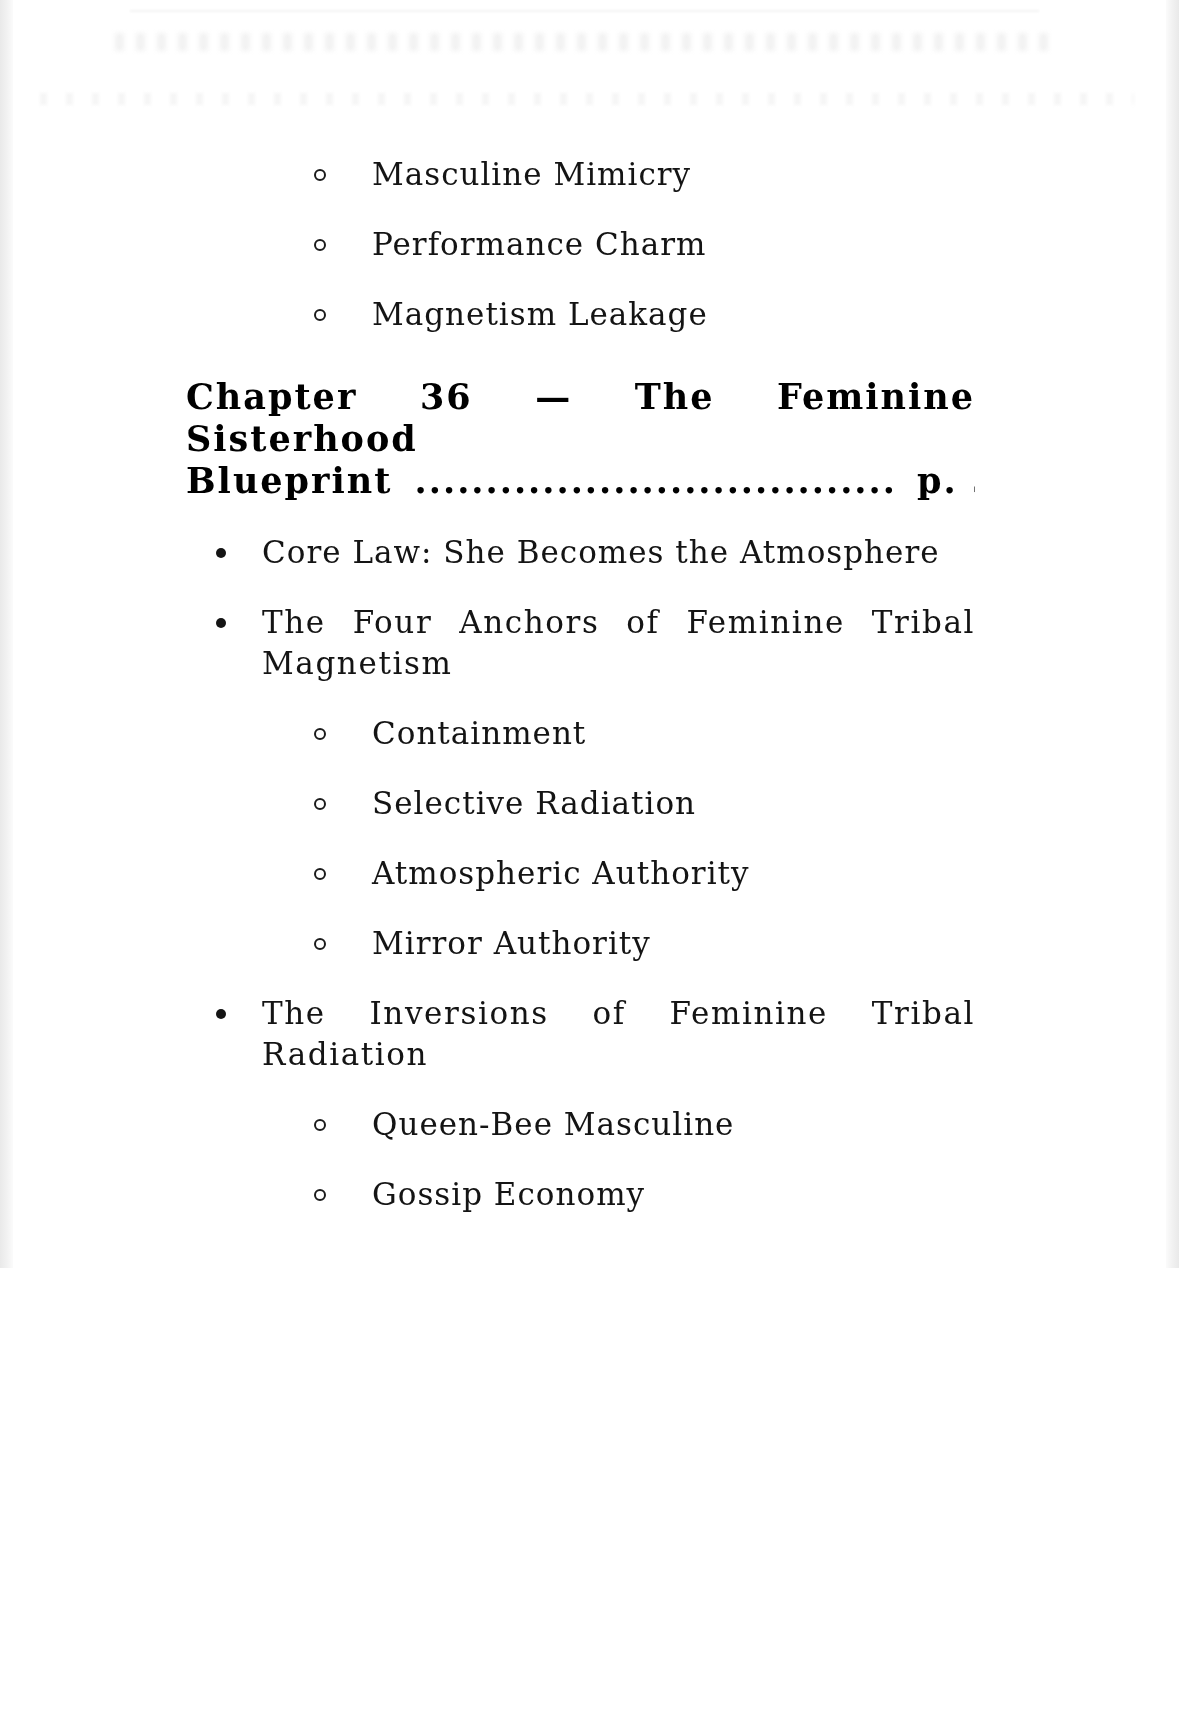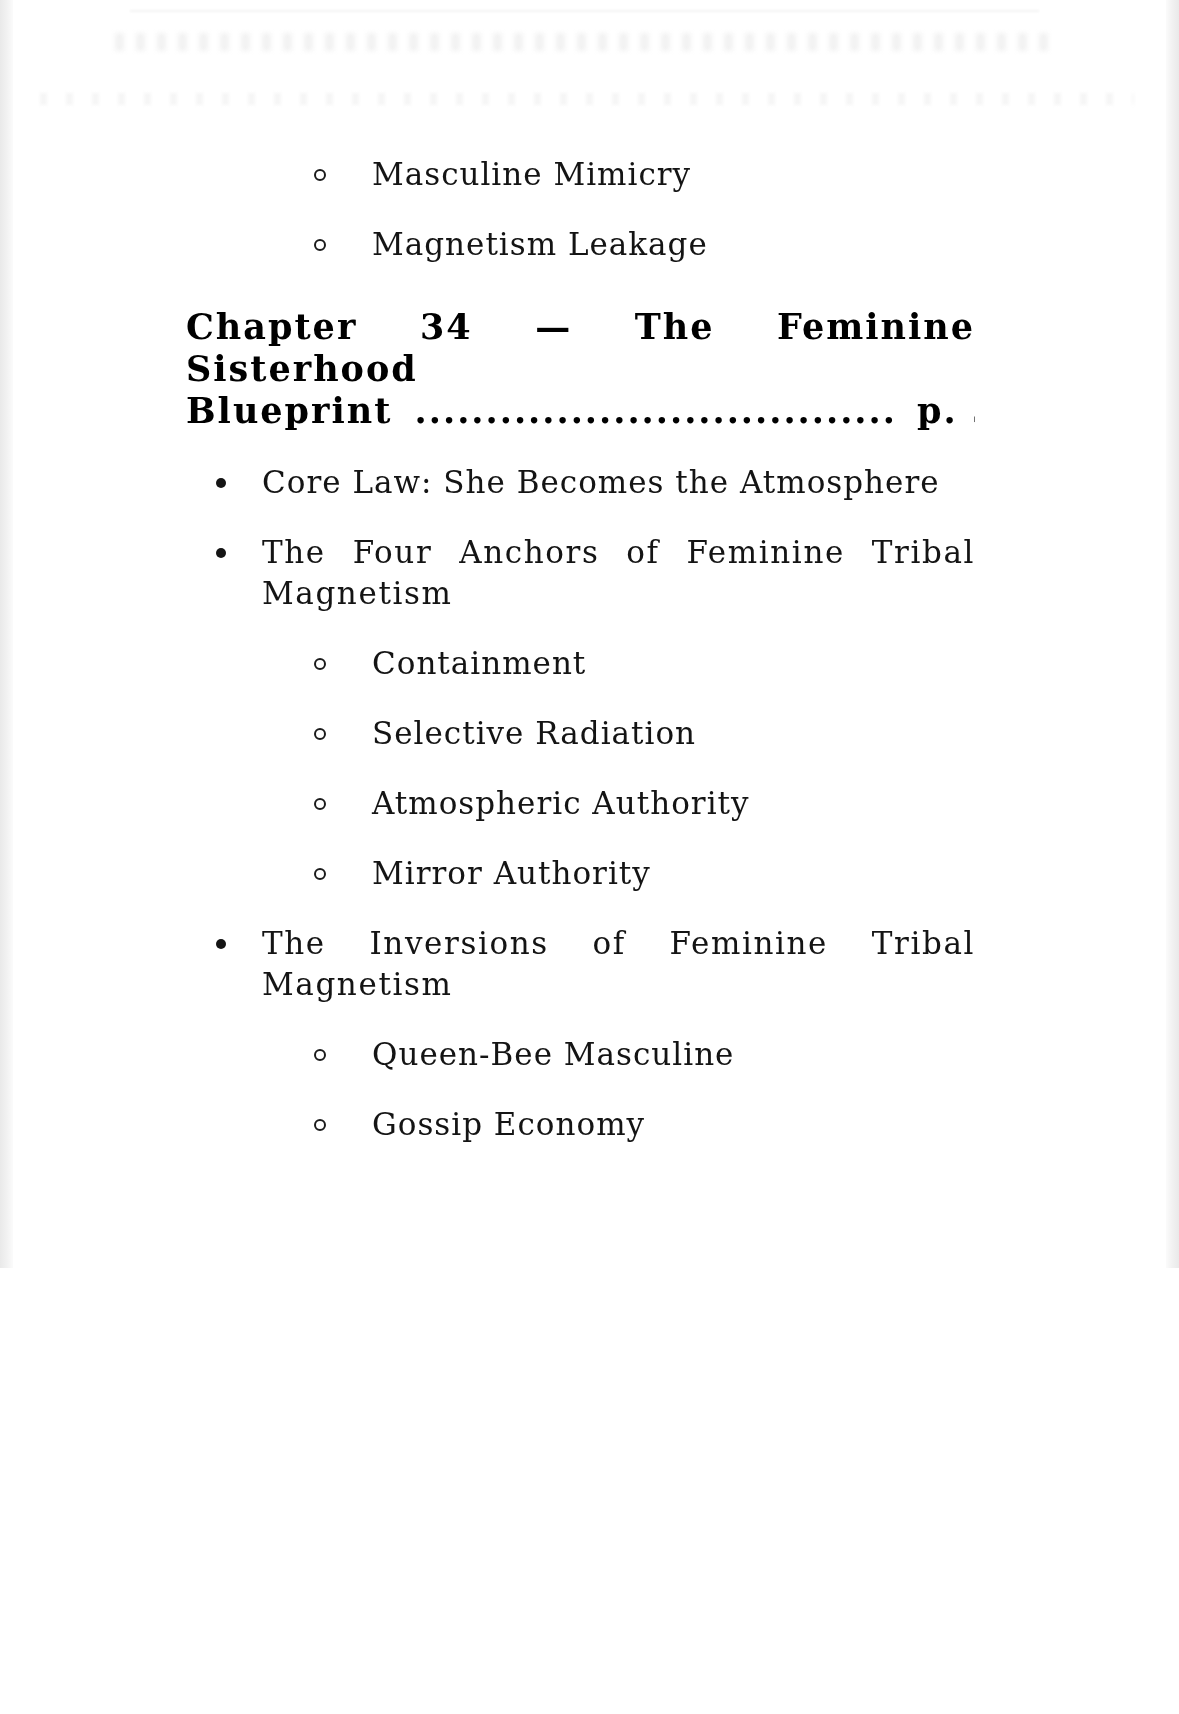--- a/index.html
+++ b/index.html
@@ -82,25 +82,29 @@
   <div class="ghost ghost-row2"></div>
 
   <div class="content">
 
     <div class="ti l2 one">
       <span class="mk2"></span>
       <span>Masculine Mimicry</span>
     </div>
     <div class="ti l2 one">
       <span class="mk2"></span>
+      <span>Performance Charm</span>
+    </div>
+    <div class="ti l2 one">
+      <span class="mk2"></span>
       <span>Magnetism Leakage</span>
     </div>
 
     <h2 class="chapter">
-      <div class="ch1">Chapter 34 — The Feminine Sisterhood</div>
+      <div class="ch1">Chapter 36 — The Feminine Sisterhood</div>
       <div class="ch2">
         <span>Blueprint</span>
         <span class="leader">..................................</span>
         <span>p. 377</span>
       </div>
     </h2>
 
     <div class="ti l1 one">
       <span class="mk1"></span>
       <span>Core Law: She Becomes the Atmosphere</span>
@@ -120,21 +124,21 @@
     <div class="ti l2 one">
       <span class="mk2"></span>
       <span>Atmospheric Authority</span>
     </div>
     <div class="ti l2 one">
       <span class="mk2"></span>
       <span>Mirror Authority</span>
     </div>
     <div class="ti l1 just">
       <span class="mk1"></span>
-      <span>The Inversions of Feminine Tribal Magnetism</span>
+      <span>The Inversions of Feminine Tribal Radiation</span>
     </div>
     <div class="ti l2 one">
       <span class="mk2"></span>
       <span>Queen-Bee Masculine</span>
     </div>
     <div class="ti l2 one">
       <span class="mk2"></span>
       <span>Gossip Economy</span>
     </div>
 

